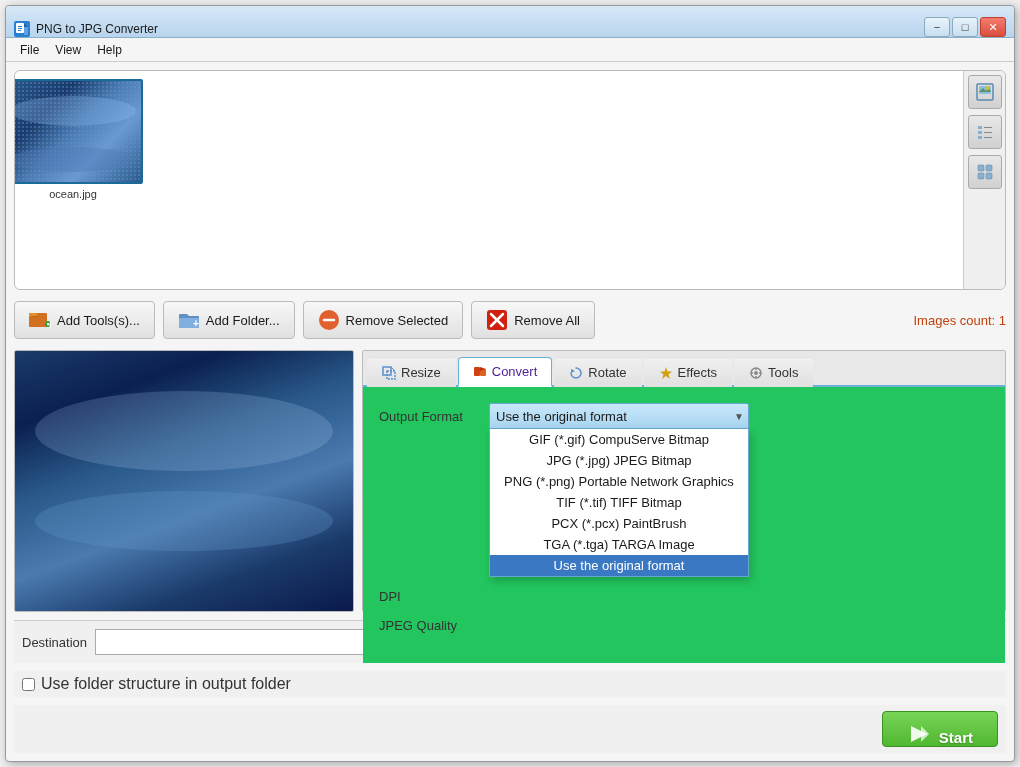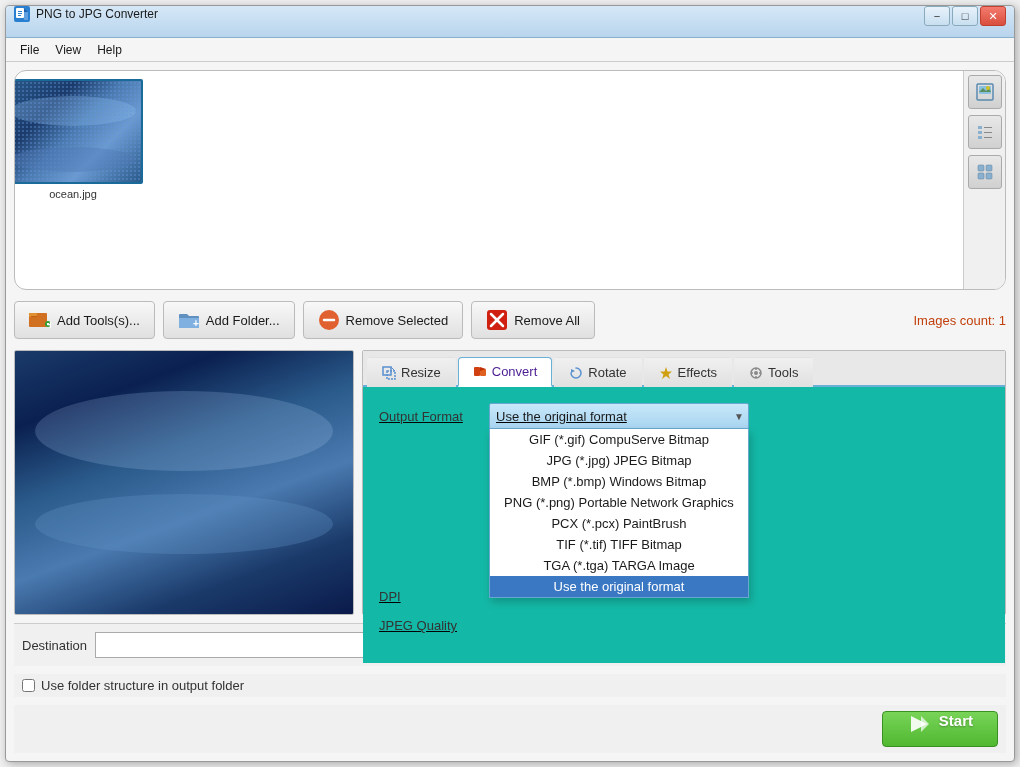--- a/index.html
+++ b/index.html
@@ -24,21 +24,21 @@
       display: flex;
       flex-direction: column;
       box-shadow: 2px 2px 10px rgba(0,0,0,0.3);
     }
 
     
     .titlebar {
       background: linear-gradient(to bottom, #d6e8f7, #b8d4ed);
       height: 32px;
       display: flex;
-      align-items: flex-start;
+      align-items: flex-end;
       padding: 0 8px;
       border-radius: 4px 4px 0 0;
       border-bottom: 1px solid #8ab0cc;
       justify-content: space-between;
       flex-shrink: 0;
     }
     .titlebar-left {
       display: flex;
       align-items: center;
       gap: 6px;
@@ -102,21 +102,21 @@
       padding: 8px;
       gap: 8px;
       overflow: hidden;
     }
 
     
     .file-list-area {
       flex: 0 0 220px;
       background: white;
       border: 1px solid #bbb;
-      border-radius: 12px;
+      border-radius: 6px;
       display: flex;
       position: relative;
       overflow: hidden;
     }
     .file-list-content {
       flex: 1;
       padding: 8px;
       display: flex;
       flex-wrap: wrap;
       align-content: flex-start;
@@ -314,24 +314,23 @@
       border-bottom: 2px solid white;
       color: #4c1d95;
       font-weight: 500;
       z-index: 1;
     }
 
     
     .tab-content {
       flex: 1;
       padding: 16px;
-      background: #14b8a6;
+      background: #22c55e;
       overflow: visible;
       position: relative;
-      text-decoration: underline;
     }
 
     .form-row {
       display: flex;
       align-items: center;
       margin-bottom: 14px;
       position: relative;
     }
     .form-label {
       width: 110px;
@@ -448,40 +447,40 @@
       padding: 4px 8px;
       background: #f0f0f0;
       flex-shrink: 0;
     }
     .folder-checkbox {
       width: 13px;
       height: 13px;
       cursor: pointer;
     }
     .folder-checkbox-label {
-      font-size: 13px;
+      font-size: 16px;
       color: #333;
     }
 
     .start-btn-row {
       display: flex;
       justify-content: flex-end;
       padding: 6px 8px;
       background: #f0f0f0;
       flex-shrink: 0;
     }
     .start-btn {
       height: 36px;
       padding: 0 24px;
       background: linear-gradient(to bottom, #78d458, #50b830);
       border: 1px solid #3a9020;
       border-radius: 4px;
       cursor: pointer;
       display: flex;
-      align-items: flex-start;
+      align-items: flex-end;
       gap: 8px;
       font-size: 15px;
       font-weight: 600;
       color: white;
       text-shadow: 0 1px 2px rgba(0,0,0,0.3);
     }
   </style>
 </head>
 <body>
 
@@ -656,24 +655,23 @@
           <div class="form-row">
             <span class="form-label">Output Format</span>
             <div class="dropdown-container">
               <div class="dropdown-header">
                 <span>Use the original format</span>
                 <span class="dropdown-arrow">▼</span>
               </div>
               <div class="dropdown-list">
                 <div class="dropdown-option">GIF (*.gif) CompuServe Bitmap</div>
                 <div class="dropdown-option">JPG (*.jpg) JPEG Bitmap</div>
-                <div class="dropdown-option">BMP (*.bmp) Windows Bitmap</div>
                 <div class="dropdown-option">PNG (*.png) Portable Network Graphics</div>
+                <div class="dropdown-option">TIF (*.tif) TIFF Bitmap</div>
                 <div class="dropdown-option">PCX (*.pcx) PaintBrush</div>
-                <div class="dropdown-option">TIF (*.tif) TIFF Bitmap</div>
                 <div class="dropdown-option">TGA (*.tga) TARGA Image</div>
                 <div class="dropdown-option selected">Use the original format</div>
               </div>
             </div>
           </div>
 
           <div class="form-row" style="margin-top: 160px;">
             <span class="form-label">DPI</span>
           </div>
 

